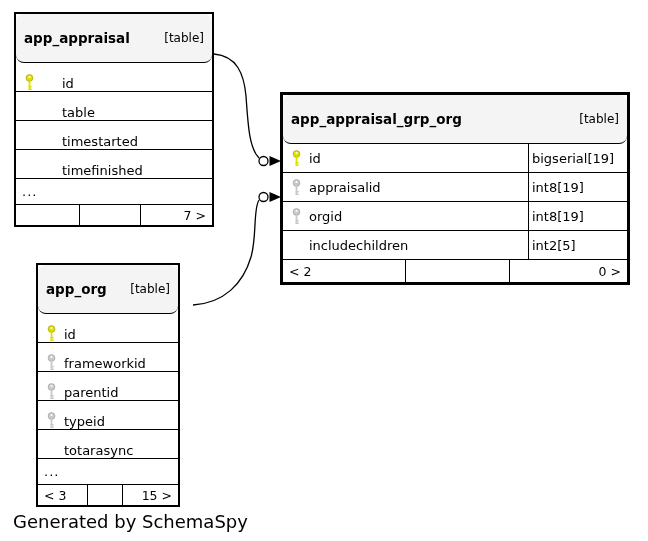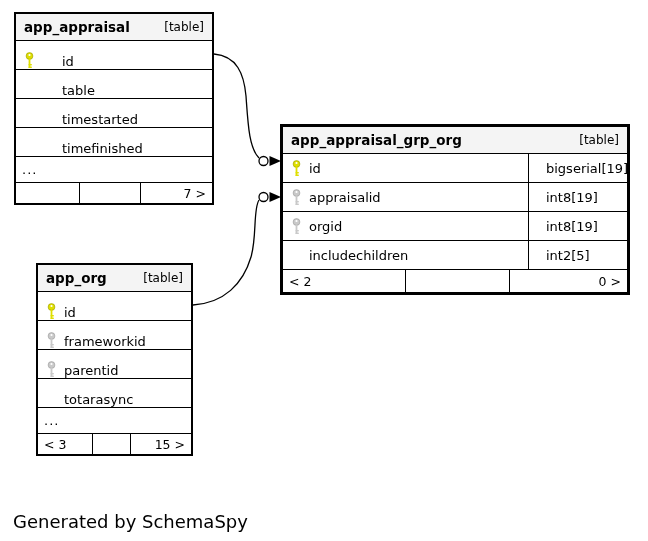--- a/index.html
+++ b/index.html
@@ -5,57 +5,57 @@
   html,body{margin:0;padding:0;}
   body{
     width:648px;height:541px;position:relative;background:#ffffff;
     font-family:"DejaVu Sans","Liberation Sans",sans-serif;
     overflow:hidden;
   }
   .tbl{
     position:absolute;background:#fff;border:2px solid #000;box-sizing:border-box;
     font-size:13px;color:#000;z-index:1;
   }
-  .tbl.focus{border-width:3px;margin-top:32px;}
+  .tbl.focus{border-width:3px;}
   .tbl-header{
     display:flex;justify-content:space-between;align-items:center;
-    background:#f4f4f4;height:26px;padding:0 8px;border-bottom:1px solid #000;
+    background:#f4f4f4;height:26px;padding:11px 8px;border-bottom:1px solid #000;border-radius:8px;
   }
   .tbl-name{font-weight:bold;font-size:13.5px;white-space:nowrap;}
   .tbl-type-label{font-size:12px;margin-left:10px;white-space:nowrap;}
   .row{
     display:flex;align-items:flex-end;height:28px;border-bottom:1px solid #000;
     white-space:nowrap;
   }
   .row:last-of-type{border-bottom:none;}
   .namecell{display:flex;align-items:center;height:100%;flex:1;min-width:0;}
   .tbl.focus .namecell{flex:0 0 245px;}
   .typecell{
     border-left:1px solid #000;align-self:stretch;display:flex;align-items:center;
-    padding-left:17px;flex:1;
+    padding-left:3px;flex:1;
   }
   .key{width:10px;margin-left:9px;display:flex;align-items:center;flex:0 0 10px;}
   .key.pk{color:#dfdf00;}
   .key.fk{color:#c9c9c9;}
   .key.none svg{visibility:hidden;}
   .colname{margin-left:7px;}
   .tbl-appraisal .colname{margin-left:27px;}
   .ellipsis-row{
     display:flex;align-items:center;height:25px;border-bottom:1px solid #000;
     padding-left:6px;letter-spacing:1px;
   }
   .ftr{display:flex;height:20px;font-size:12.5px;align-items:stretch;}
   .ftr .cell{
     display:flex;align-items:center;padding:0 6px;box-sizing:border-box;overflow:hidden;
   }
   .ftr .cell + .cell{border-left:1px solid #000;}
   .ftr .cell.right{justify-content:flex-end;}
   #tbl-appraisal{left:14px;top:12px;width:200px;}
   #tbl-grp-org{left:280px;top:92px;width:350px;}
-  #tbl-org{left:36px;top:263px;width:157px;}
+  #tbl-org{left:36px;top:263px;width:144px;}
   #tbl-appraisal .ftr .cell:nth-child(1){width:63px;}
   #tbl-appraisal .ftr .cell:nth-child(2){width:61px;}
   #tbl-appraisal .ftr .cell:nth-child(3){width:72px;}
   #tbl-grp-org .ftr{height:22px;}
   #tbl-grp-org .ftr .cell:nth-child(1){width:122px;}
   #tbl-grp-org .ftr .cell:nth-child(2){width:104px;}
   #tbl-grp-org .ftr .cell:nth-child(3){width:118px;}
   #tbl-org .ftr .cell:nth-child(1){width:54px;}
   #tbl-org .ftr .cell:nth-child(2){width:38px;}
   #tbl-org .ftr .cell:nth-child(3){width:61px;}
@@ -224,20 +224,32 @@
           <circle cx="4.5" cy="4" r="3.4" fill="currentColor" stroke="#9a9a9a" stroke-width="0.6"></circle>
           <circle cx="4.5" cy="3" r="1.1" fill="#fff"></circle>
           <rect x="3.6" y="7" width="1.8" height="9" fill="currentColor"></rect>
           <rect x="3.6" y="12" width="3.2" height="1.4" fill="currentColor"></rect>
           <rect x="3.6" y="14.6" width="3.2" height="1.4" fill="currentColor"></rect>
         </svg>
     </span>
     <span class="colname">parentid</span>
   </div>
   <div class="row">
+    <span class="key fk">
+      <svg width="9" height="17" viewBox="0 0 9 17">
+          <circle cx="4.5" cy="4" r="3.4" fill="currentColor" stroke="#9a9a9a" stroke-width="0.6"></circle>
+          <circle cx="4.5" cy="3" r="1.1" fill="#fff"></circle>
+          <rect x="3.6" y="7" width="1.8" height="9" fill="currentColor"></rect>
+          <rect x="3.6" y="12" width="3.2" height="1.4" fill="currentColor"></rect>
+          <rect x="3.6" y="14.6" width="3.2" height="1.4" fill="currentColor"></rect>
+        </svg>
+    </span>
+    <span class="colname">typeid</span>
+  </div>
+  <div class="row">
     <span class="key none">
         <svg width="9" height="17"></svg>
       </span>
     <span class="colname">totarasync</span>
   </div>
   <div class="ellipsis-row">
     <span>...</span>
   </div>
   <div class="ftr">
     <span class="cell">&lt; 3</span>

